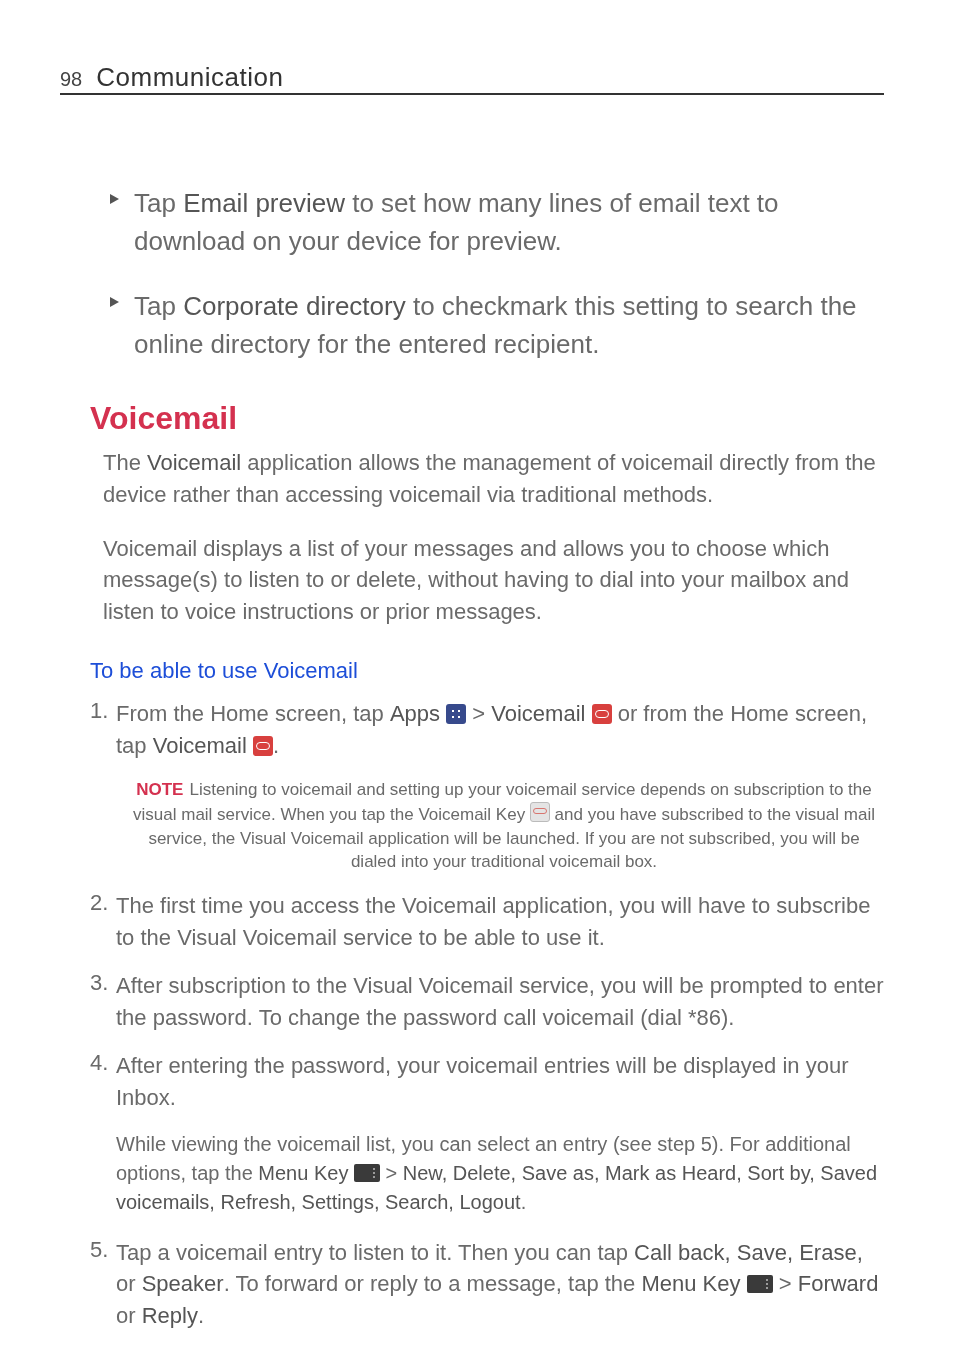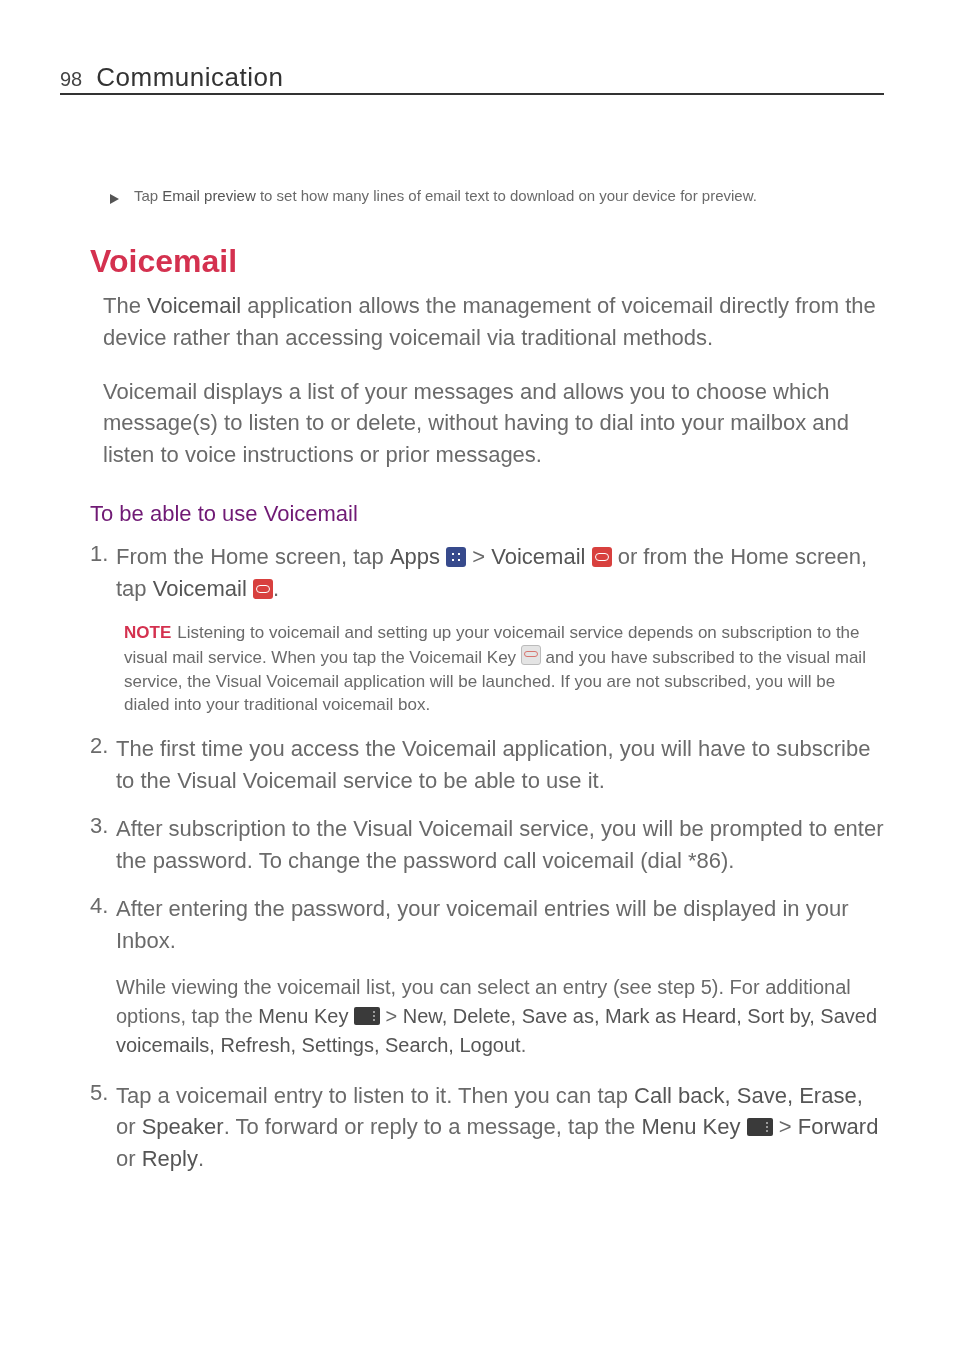--- a/index.html
+++ b/index.html
@@ -41,21 +41,21 @@
     display: flex;
     align-items: flex-start;
   }
   .tri {
     flex: 0 0 16px;
     margin-top: 9px;
     margin-right: 8px;
   }
   .tri svg { display: block; }
   .body-text {
-    font-size: 15px;
+    font-size: 26px;
     line-height: 1.45;
     color: #6a6a6a;
     font-weight: 300;
   }
   .bold { font-weight: 500; color:#555;}
   .sect-subhead {
     font-size: 22px;
     font-weight: 600;
     color: #444;
     margin-top: 30px;
@@ -74,21 +74,21 @@
     font-size: 22px;
     line-height: 1.45;
     color: #6a6a6a;
     font-weight: 300;
     margin-left: 43px;
     margin-bottom: 22px;
   }
   .sub-heading {
     font-size: 22px;
     font-weight: 400;
-    color: #701a75;
+    color: #1d4ed8;
     margin-left: 30px;
     margin-top: 30px;
     margin-bottom: 14px;
   }
   .num-block {
     display: flex;
     margin-left: 30px;
     margin-bottom: 16px;
   }
   .num {
@@ -103,20 +103,21 @@
     line-height: 1.45;
     color: #6a6a6a;
     font-weight: 300;
   }
   .note-block {
     margin-left: 64px;
     margin-bottom: 16px;
     font-size: 17px;
     line-height: 1.4;
     color: #6a6a6a;
+    text-align: center;
   }
   .note-label {
     color: #d4314f;
     font-weight: 600;
     margin-right: 6px;
   }
   .icon {
     display: inline-block;
     vertical-align: -3px;
     width: 20px;
@@ -208,20 +209,32 @@
             <polygon points="0,0 9,5 0,10" fill="#555"></polygon>
           </svg>
       </span>
       <span class="body-text">
         <span>Tap </span><span class="bold">Email preview</span><span> to set how many lines of email text to download on your device for preview.</span>
       </span>
     </div>
   </div>
 
 
+  <div class="bullet-block">
+    <div class="bullet-row">
+      <span class="tri">
+        <svg width="10" height="10">
+            <polygon points="0,0 9,5 0,10" fill="#555"></polygon>
+          </svg>
+      </span>
+      <span class="body-text">
+        <span>Tap </span><span class="bold">Corporate directory</span><span> to checkmark this setting to search the online directory for the entered recipient.</span>
+      </span>
+    </div>
+  </div>
 
   <div class="main-heading">Voicemail</div>
 
   <div class="para">
     <span>The </span><span class="bold">Voicemail</span><span> application allows the management of voicemail directly from the device rather than accessing voicemail via traditional methods.</span>
   </div>
 
   <div class="para">Voicemail displays a list of your messages and allows you to choose which message(s) to listen to or delete, without having to dial into your mailbox and listen to voice instructions or prior messages.</div>
 
   <div class="sub-heading">To be able to use Voicemail</div>

